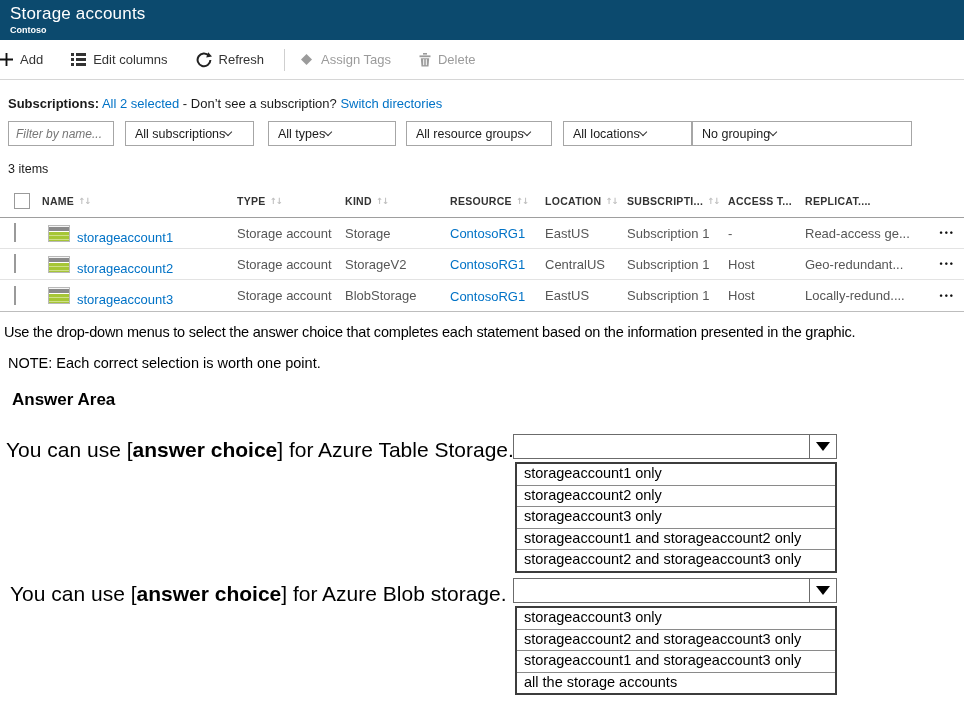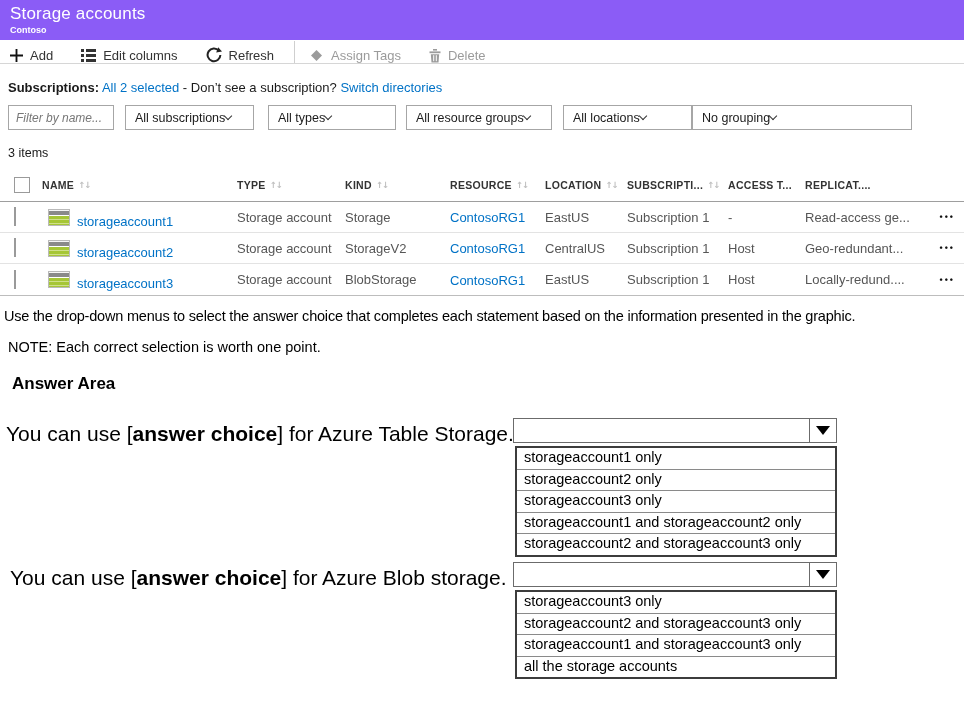--- a/index.html
+++ b/index.html
@@ -1,25 +1,25 @@
 <!DOCTYPE html>
 <html><head>
 <meta charset="utf-8">
 <style>
   * { box-sizing: border-box; margin: 0; padding: 0; }
   html,body { width: 964px; height: 724px; background: #fff; overflow: hidden;
     font-family: "Liberation Sans", sans-serif; color: #222; }
 
   
-  .portal-header { height: 40px; background: #8b5cf6; padding: 4px 0 0 10px; }
+  .portal-header { height: 40px; background: #0c4a6e; padding: 4px 0 0 10px; }
   .portal-title { color: #fff; font-size: 17px; font-weight: 400; letter-spacing: .2px; }
   .portal-sub { color: #fff; font-size: 9px; font-weight: bold; margin-top: 1px; }
 
   
-  .toolbar { height: 24px; display: flex; align-items: flex-end; padding-left: 10px;
+  .toolbar { height: 40px; display: flex; align-items: center; 
     border-bottom: 1px solid #d6d6d6; background: #fff; }
   .tb-item { display: flex; align-items: center; gap: 7px; margin-right: 28px; cursor: default; }
   .tb-item .lbl { font-size: 13px; color: #333; }
   .tb-item.disabled .lbl { color: #9b9b9b; }
   .tb-divider { width: 1px; height: 22px; background: #cfcfcf; margin: 0 14px 0 -8px; }
 
   
   .subs-line { margin: 16px 0 0 8px; font-size: 13px; color: #1a1a1a; }
   .subs-line .bold { font-weight: bold; }
   a.link { color: #0072c6; text-decoration: none; cursor: pointer; }

